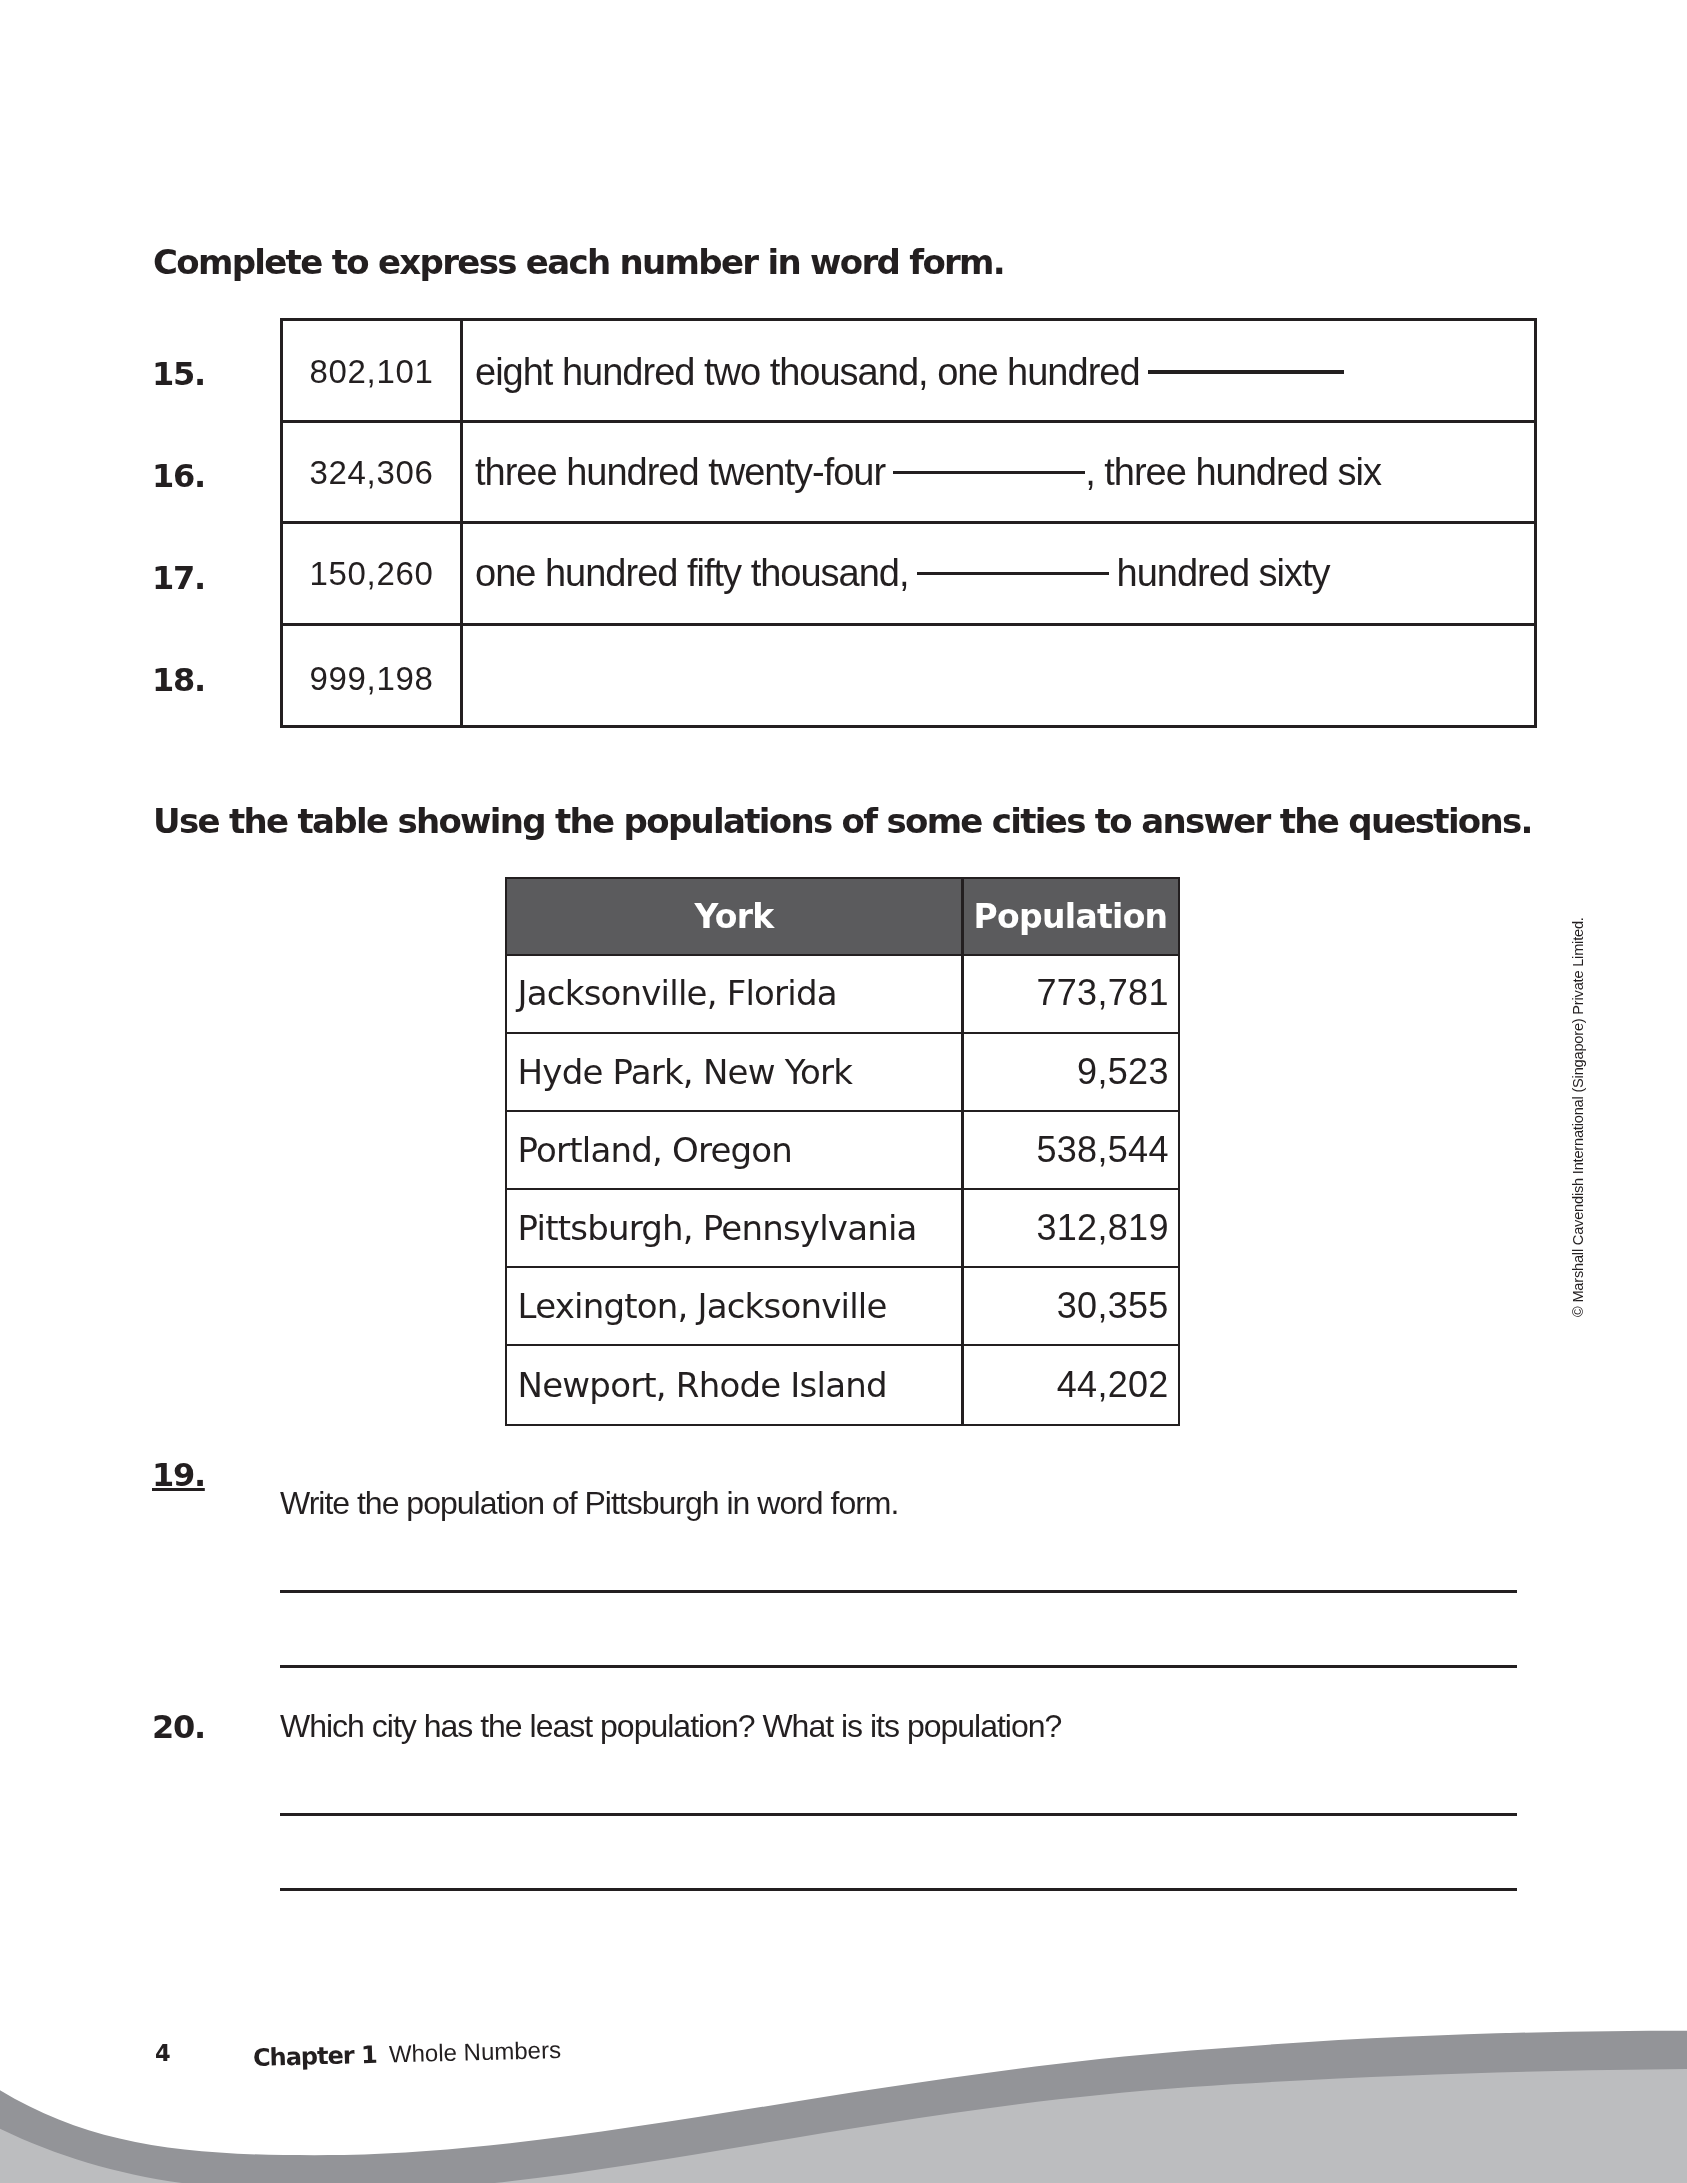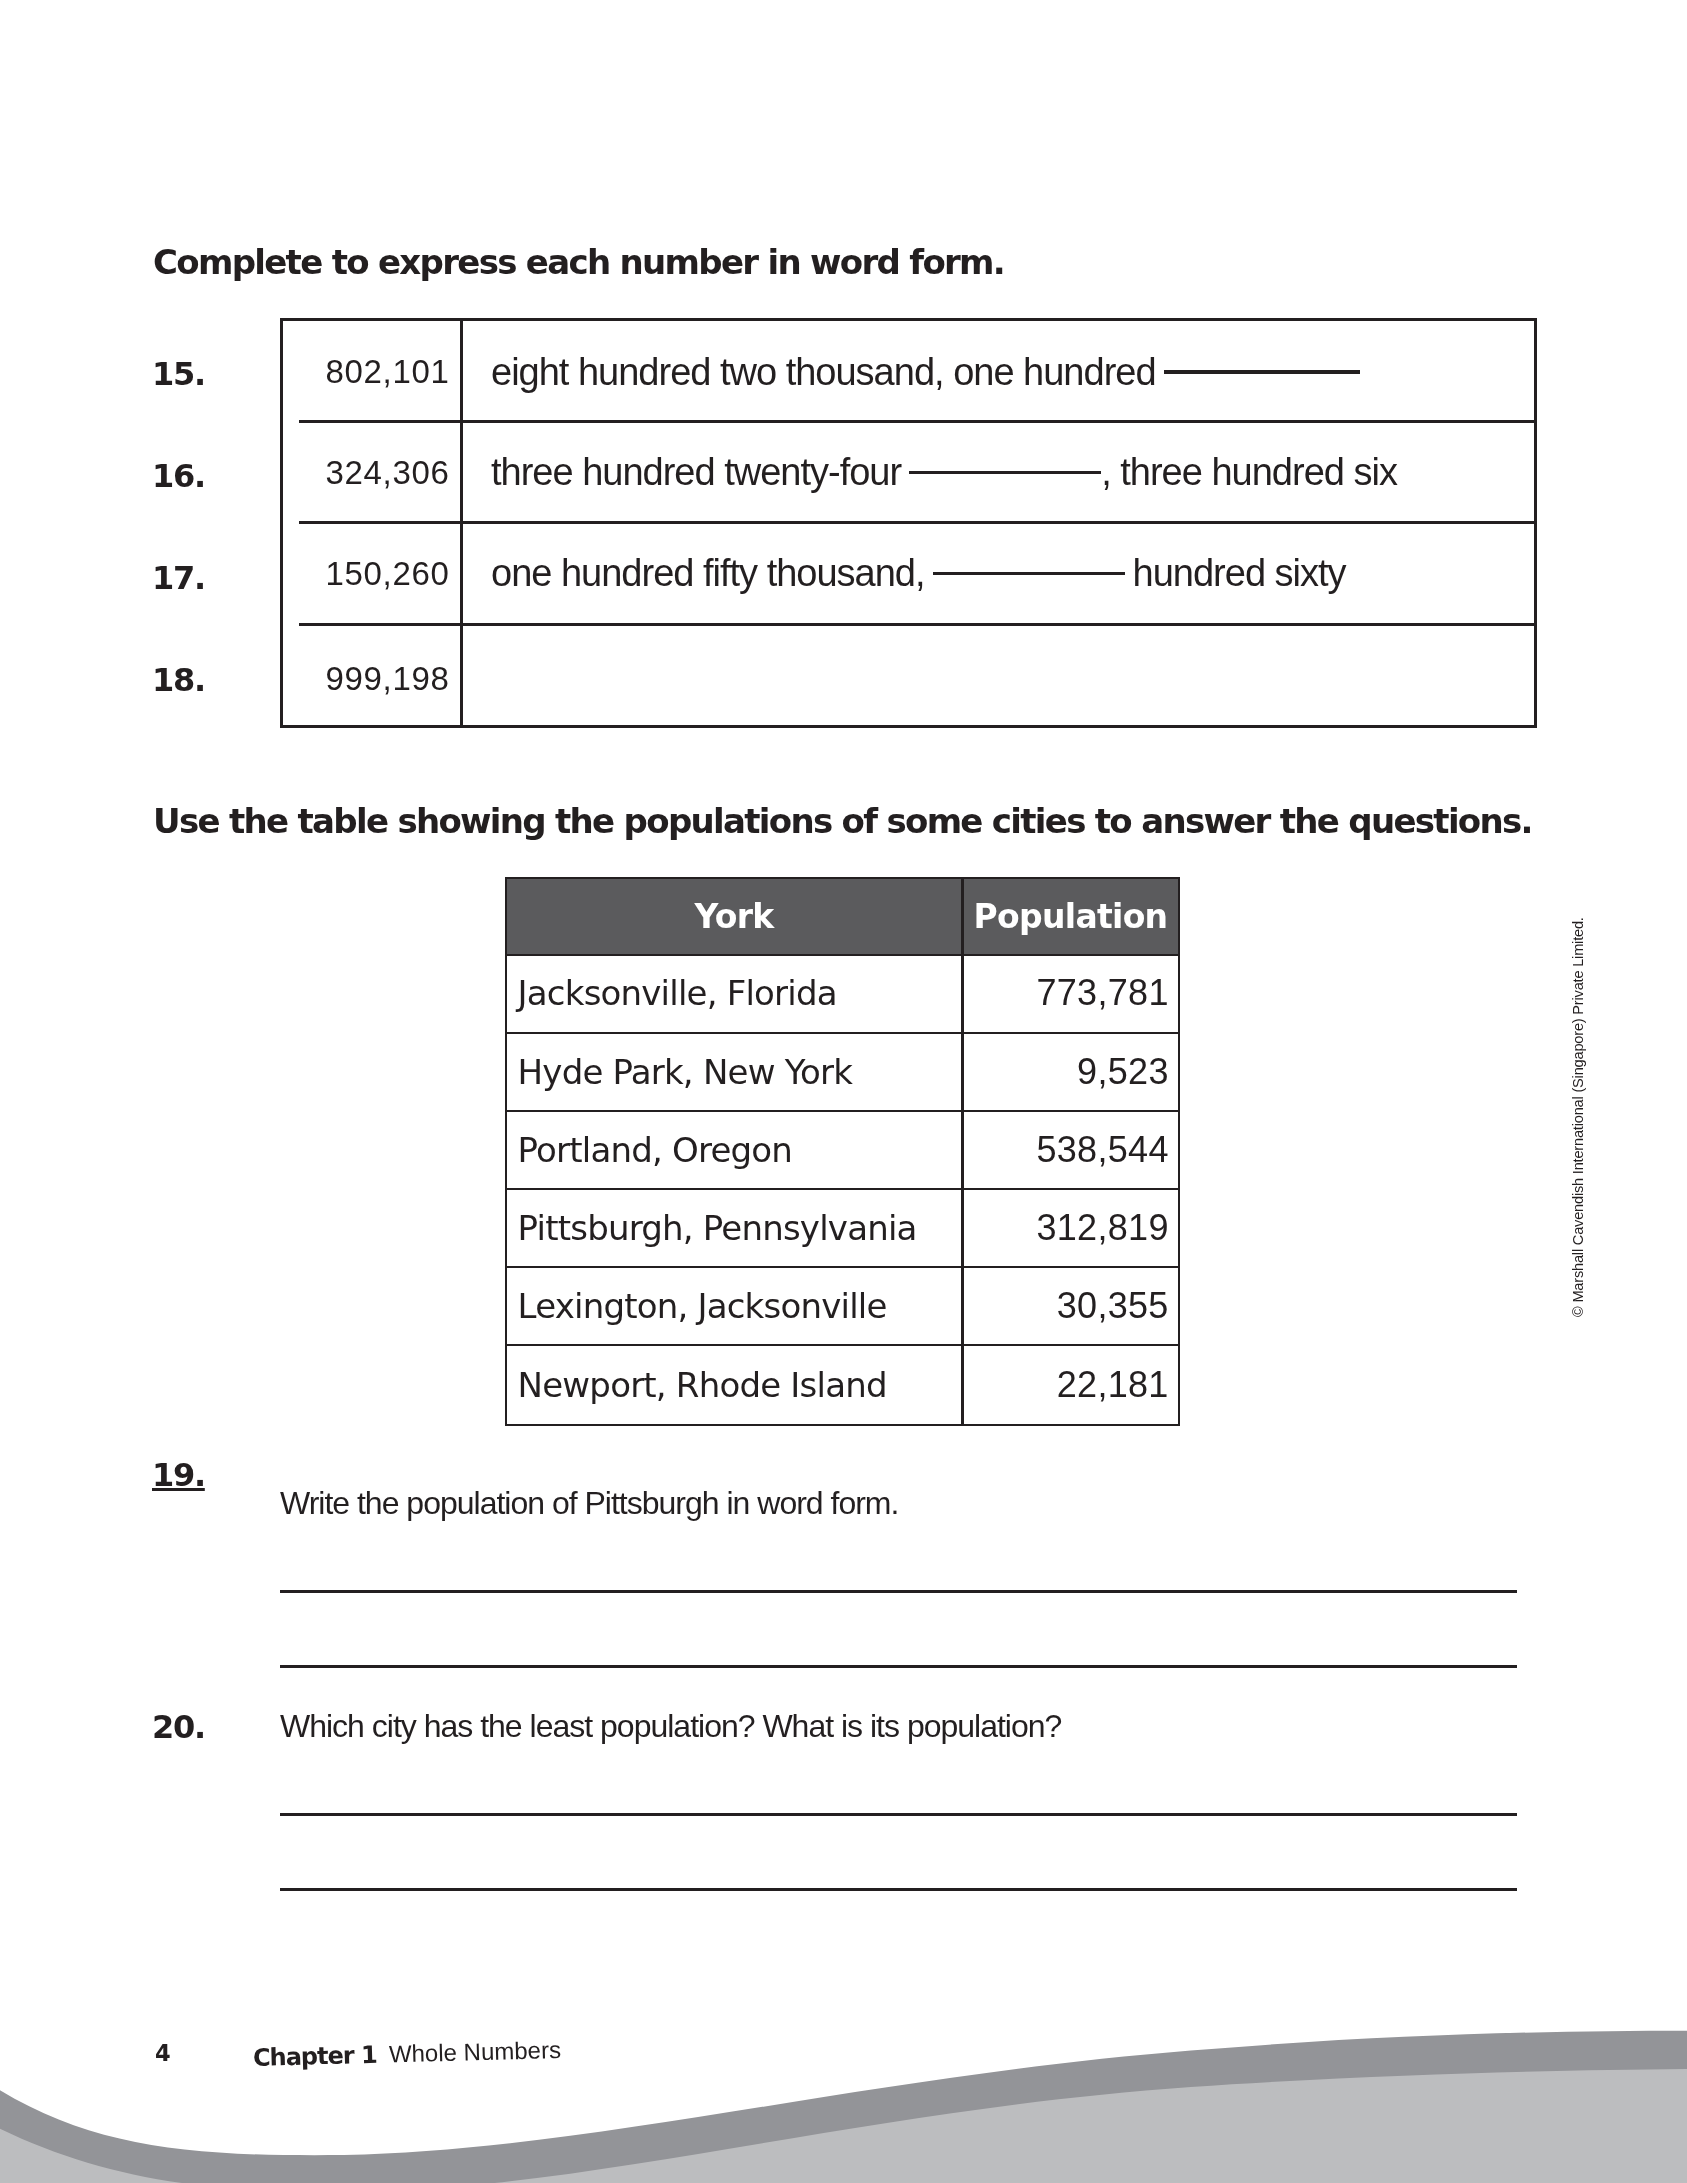--- a/index.html
+++ b/index.html
@@ -20,21 +20,21 @@
     font-size: 32px; letter-spacing: -1.3px; color: #231f20;
   }
 
   
   .wf-table {
     position: absolute; left: 280px; top: 318px;
     width: 1257px; height: 410px;
     border: 3.3px solid #231f20; box-sizing: border-box;
   }
   .wf-row {
-    position: absolute; left: 16px; right: 0; height: 102px;
+    position: absolute; left: 0; right: 0; height: 102px;
     border-top: 3.3px solid #231f20; box-sizing: border-box;
   }
   .wf-row.first { border-top: none; }
   .wf-divider {
     position: absolute; left: 177px; top: 0; bottom: 0;
     width: 2.6px; background: #231f20;
   }
   .wf-num {
     position: absolute; left: 0; width: 177px; top: 0; bottom: 0;
     display: flex; align-items: center; justify-content: center;
@@ -167,21 +167,21 @@
   <div class="city-row" style="top:309px;">
     <div class="city-name">Pittsburgh, Pennsylvania</div>
     <div class="city-pop">312,819</div>
   </div>
   <div class="city-row" style="top:387px;">
     <div class="city-name">Lexington, Jacksonville</div>
     <div class="city-pop">30,355</div>
   </div>
   <div class="city-row" style="top:465px; height:79px;">
     <div class="city-name">Newport, Rhode Island</div>
-    <div class="city-pop">22,181</div>
+    <div class="city-pop">44,202</div>
   </div>
 </div>
 
 <div class="copyright">© Marshall Cavendish International (Singapore) Private Limited.</div>
 
 <div class="abs qnum" style="left:152px; top:1456px;text-decoration:underline;">19.</div>
 <div class="abs q-text" style="left:280px; top:1485px;">Write the population of Pittsburgh in word form.</div>
 <div class="abs answer-line" style="top:1590px;"></div>
 <div class="abs answer-line" style="top:1665px;"></div>
 

